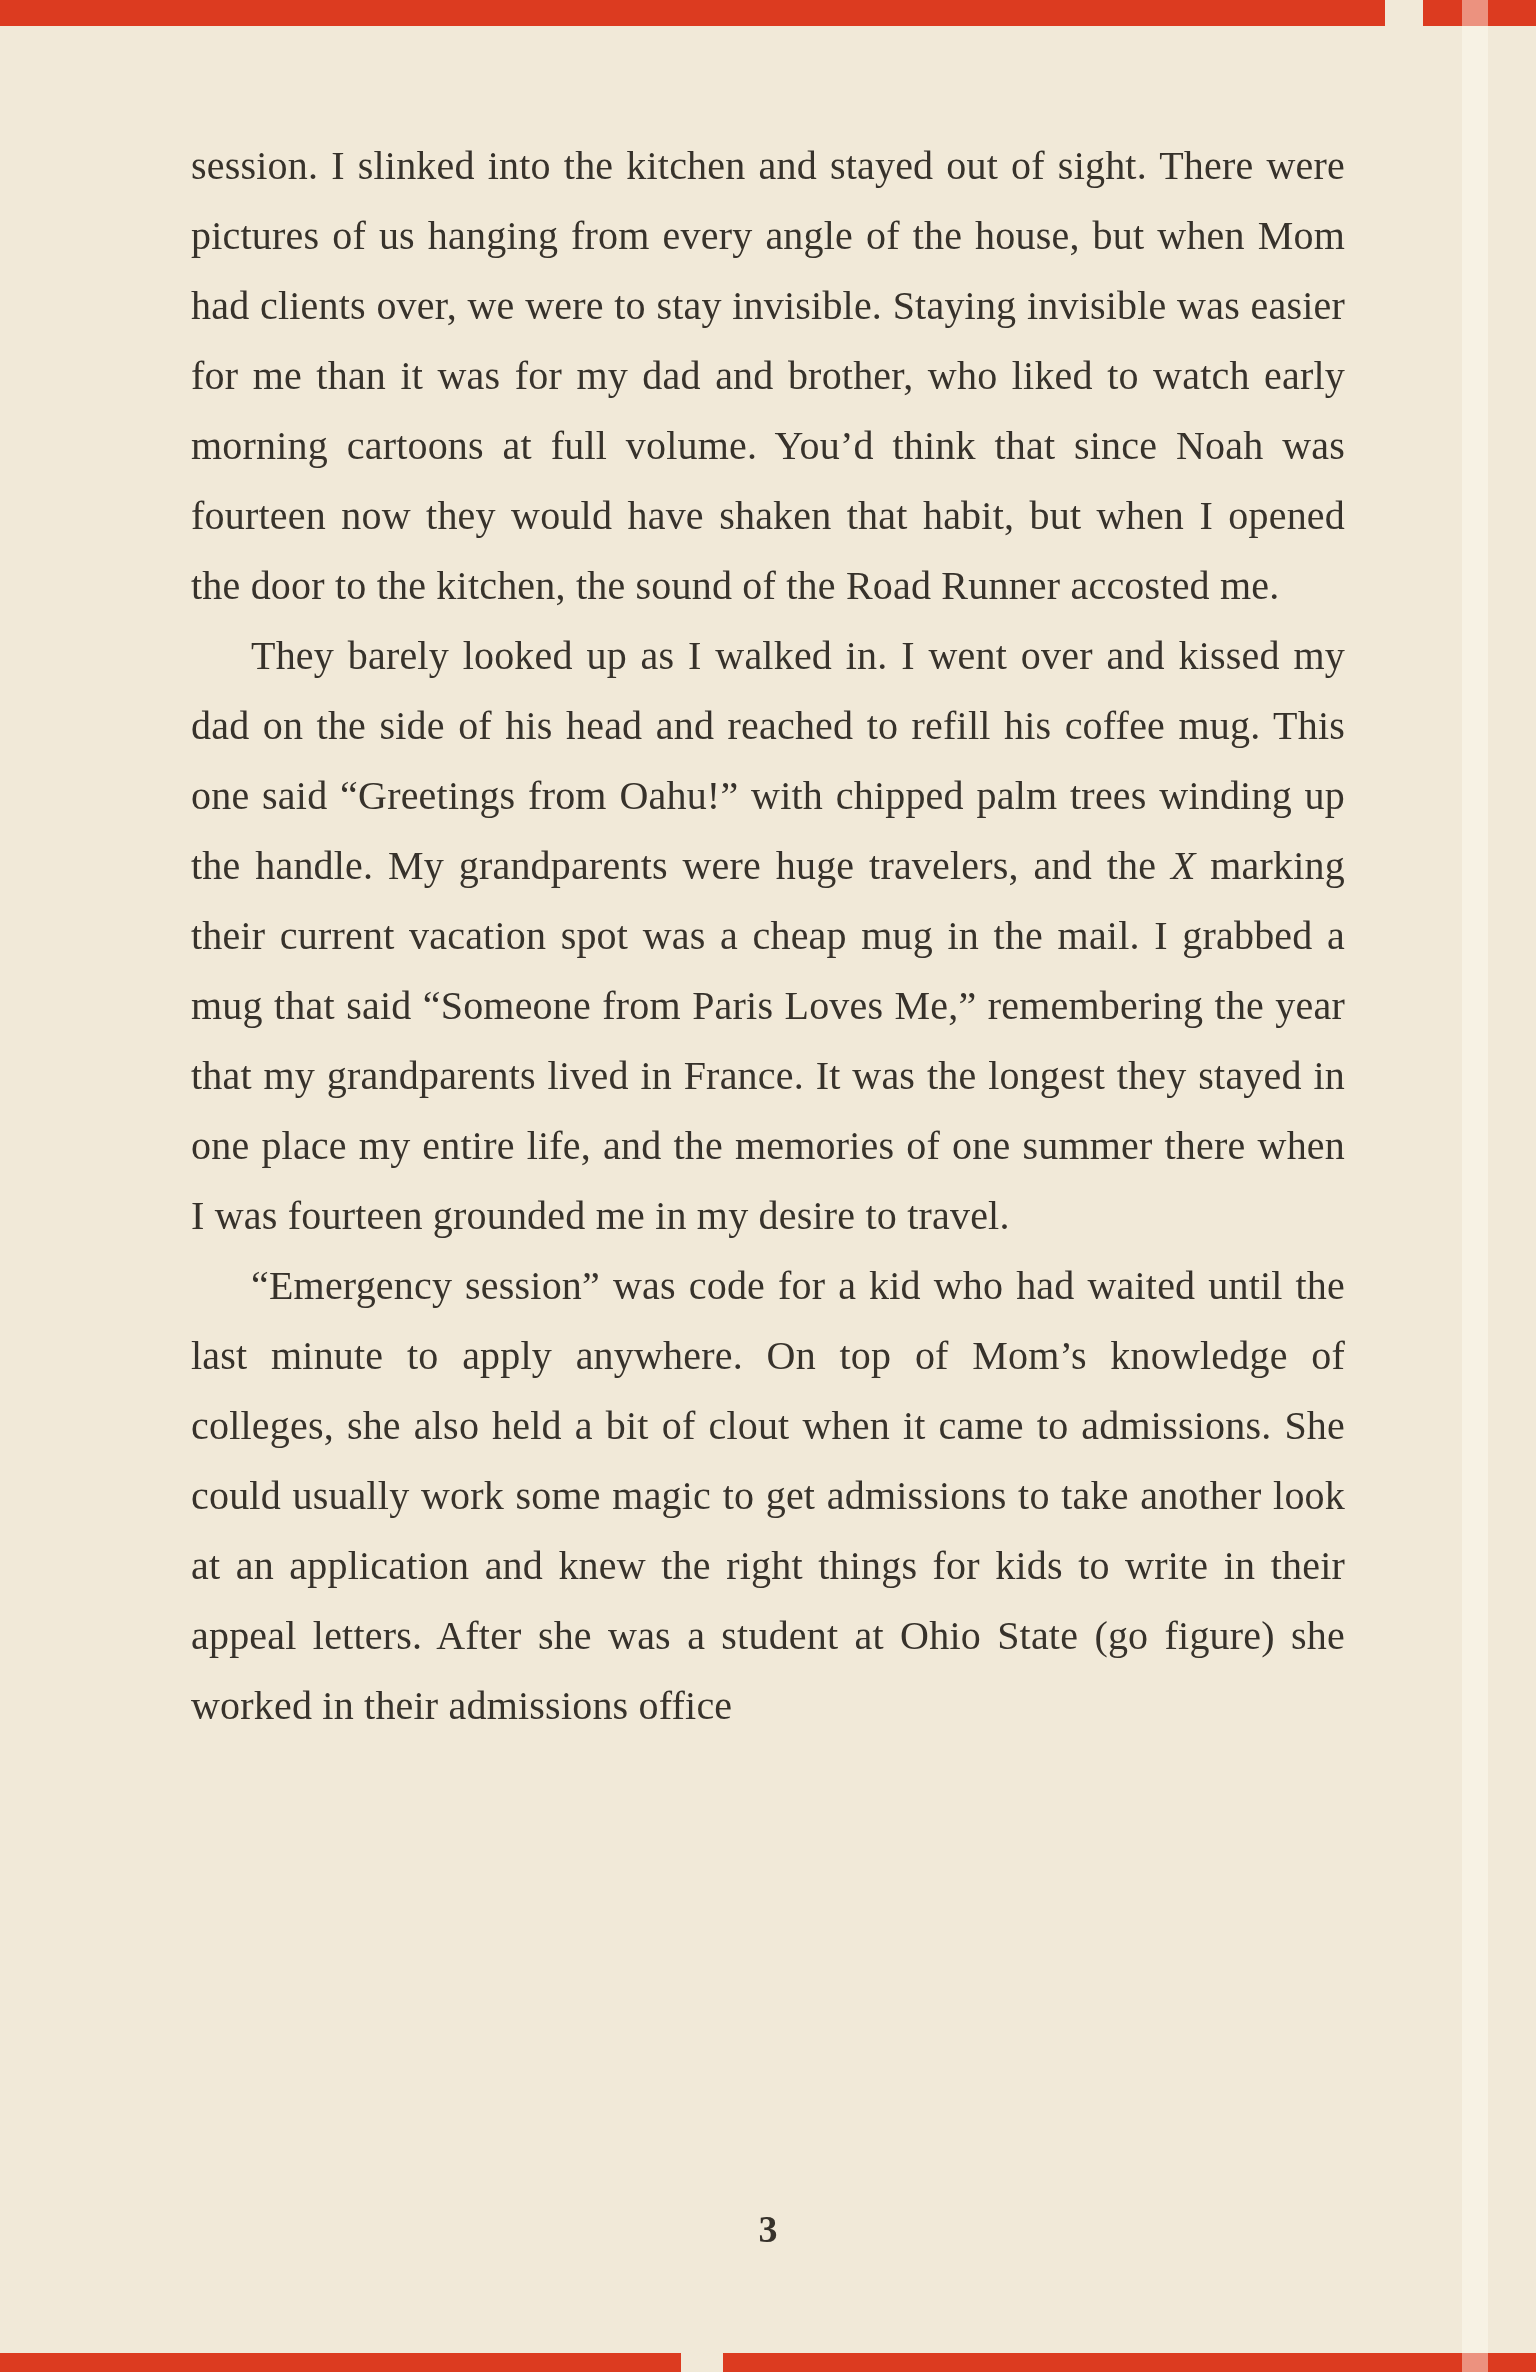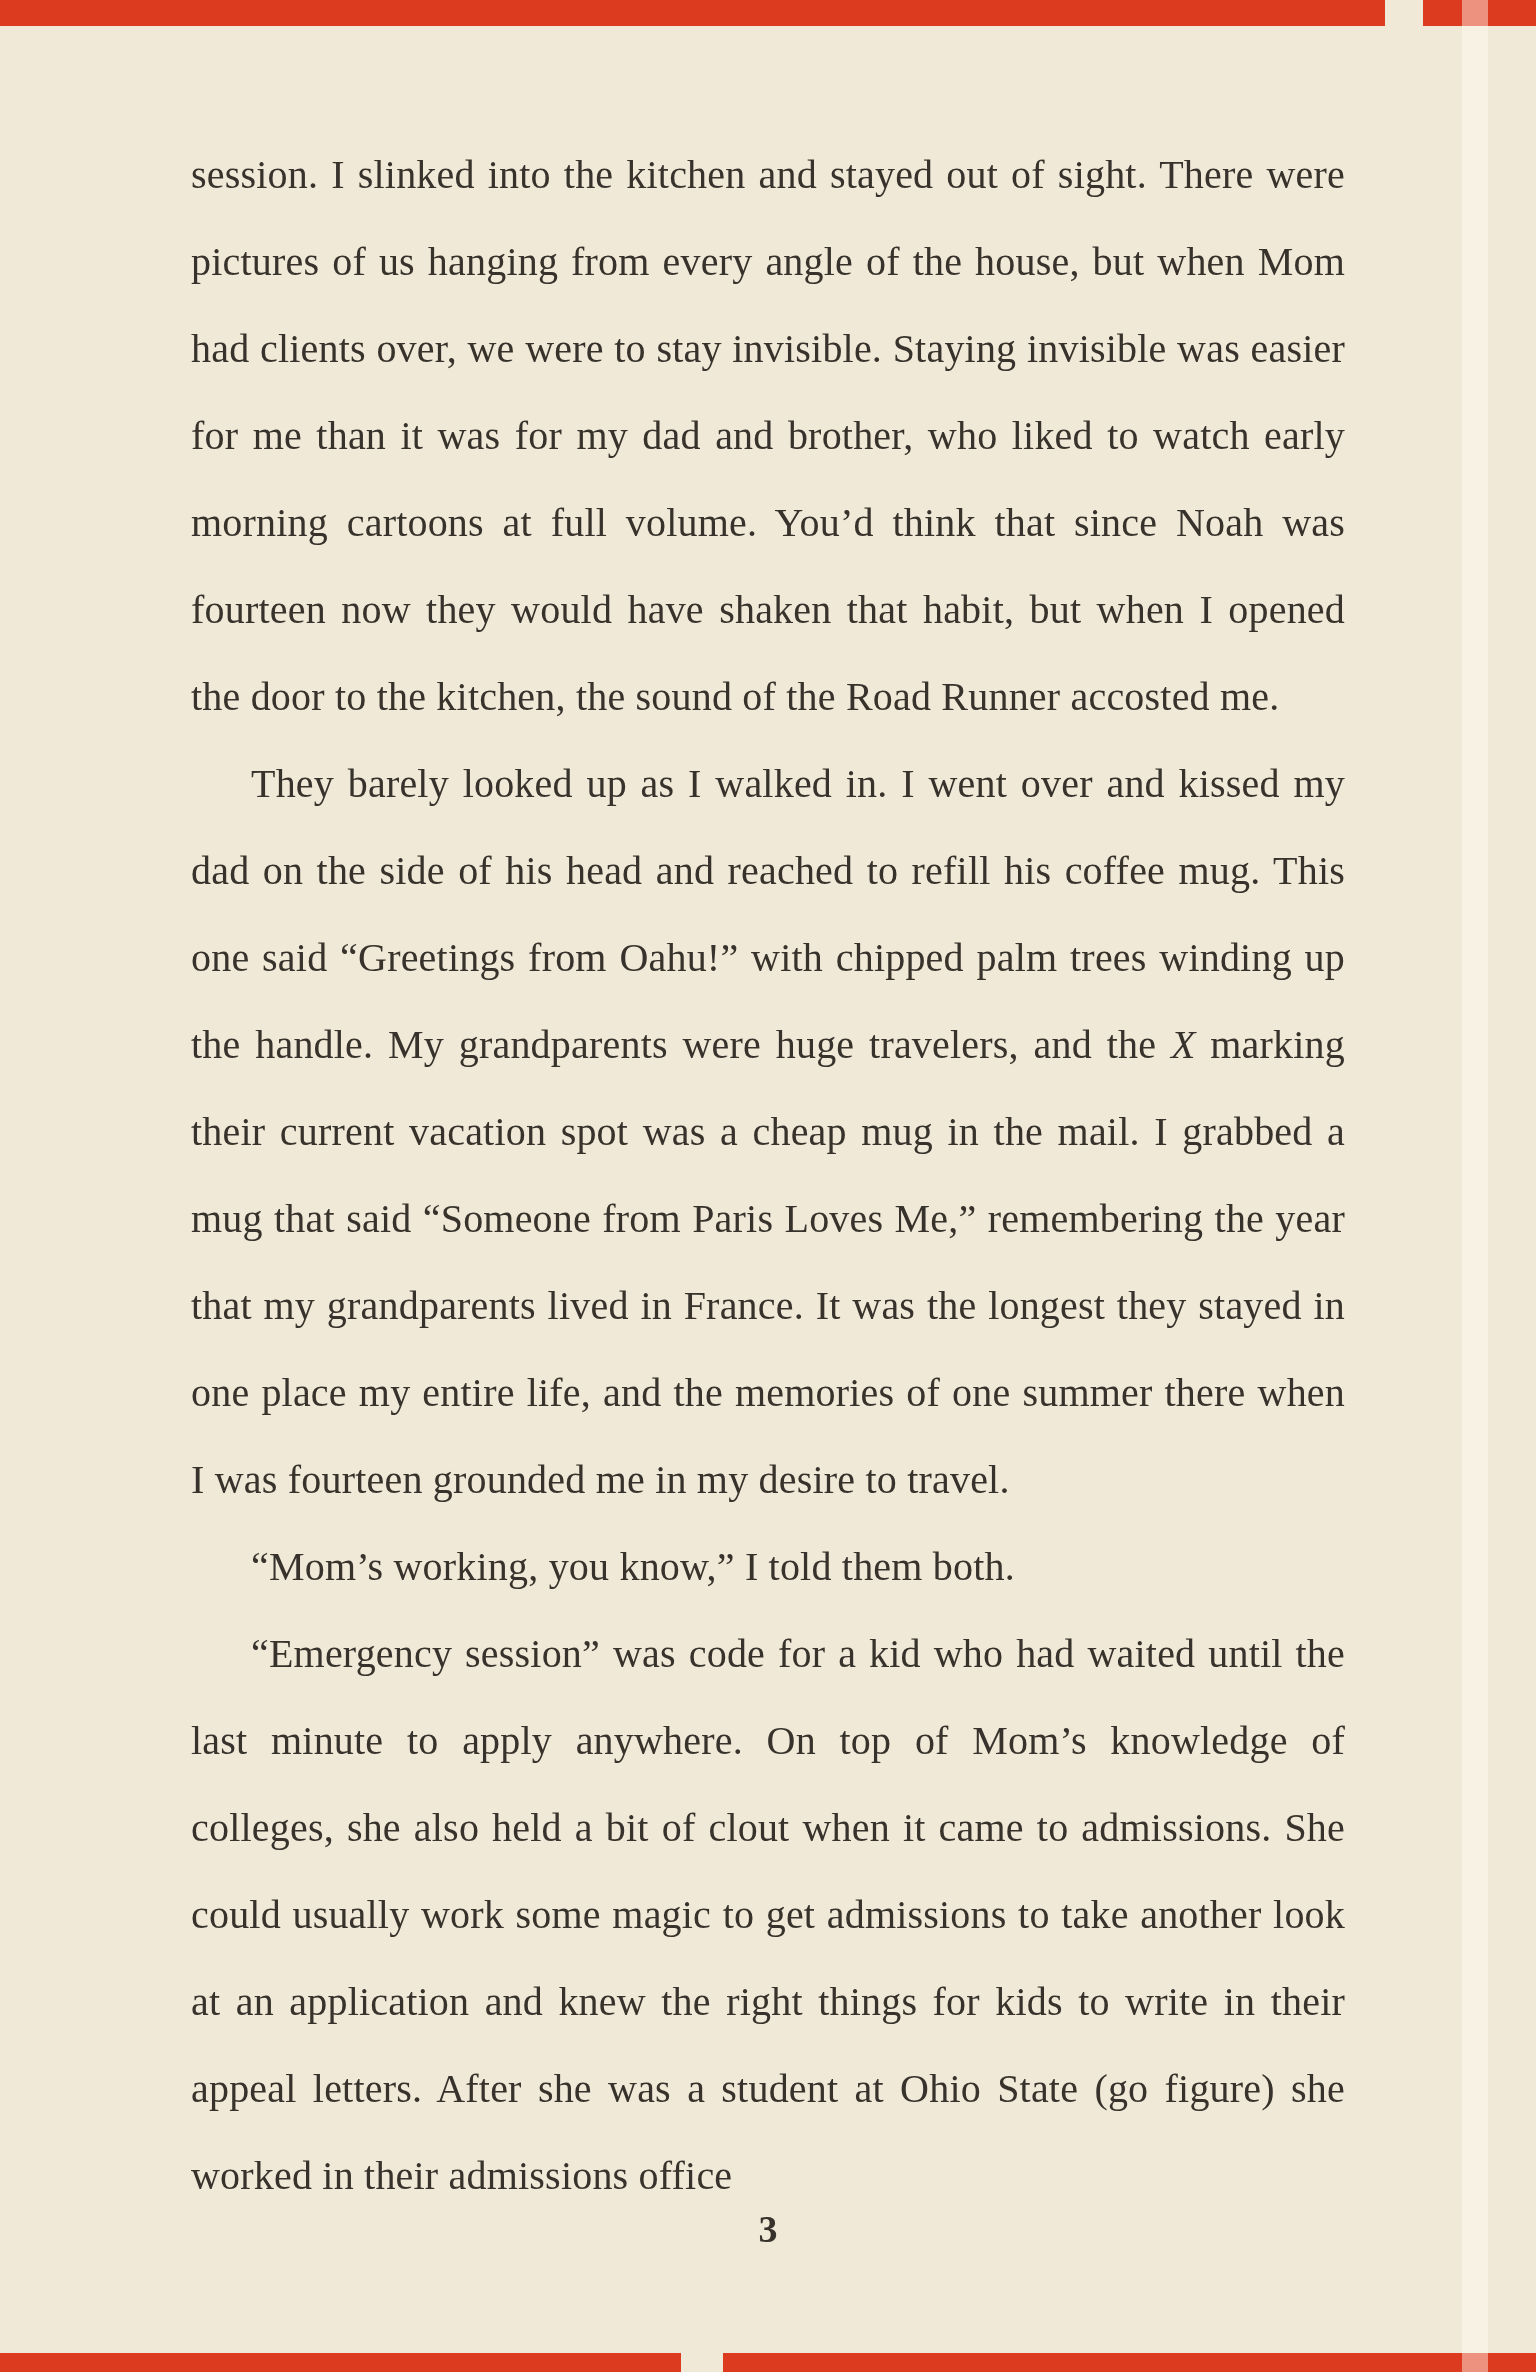--- a/index.html
+++ b/index.html
@@ -41,21 +41,21 @@
     pointer-events: none;
   }
 
   
   .page-text {
     position: absolute;
     left: 191px;
     top: 131px;
     width: 1154px;
     font-size: 40px;
-    line-height: 87px;
+    line-height: 70px;
     text-align: justify;
     text-justify: inter-word;
     hyphens: auto;
     -webkit-hyphens: auto;
     letter-spacing: 0.2px;
   }
   .page-text p {
     margin: 0;
     padding: 0;
   }
@@ -87,18 +87,17 @@
 <div class="stripe bottom">
   <div class="seg" style="left:0; width:681px;"></div>
   <div class="seg" style="left:723px; width:813px;"></div>
 </div>
 
 <div class="scan-light"></div>
 
 <div class="page-text" id="paragraphs">
     <p><span>session. I slinked into the kitchen and stayed out of sight. There were pictures of us hanging from every angle of the house, but when Mom had clients over, we were to stay invisible. Staying invisible was easier for me than it was for my dad and brother, who liked to watch early morning cartoons at full volume. You’d think that since Noah was fourteen now they would have shaken that habit, but when I opened the door to the kitchen, the sound of the Road Runner accosted me.</span></p>
     <p class="indent"><span>They barely looked up as I walked in. I went over and kissed my dad on the side of his head and reached to refill his coffee mug. This one said “Greetings from Oahu!” with chipped palm trees winding up the handle. My grandparents were huge travelers, and the </span><span class="italic">X</span><span> marking their current vacation spot was a cheap mug in the mail. I grabbed a mug that said “Someone from Paris Loves Me,” remembering the year that my grandparents lived in France. It was the longest they stayed in one place my entire life, and the memories of one summer there when I was fourteen grounded me in my desire to travel.</span></p>
-    <p class="indent"><span>“Mom’s working, you know,” I told them both.</span></p>
     <p class="indent"><span>“Emergency session” was code for a kid who had waited until the last minute to apply anywhere. On top of Mom’s knowledge of colleges, she also held a bit of clout when it came to admissions. She could usually work some magic to get admissions to take another look at an application and knew the right things for kids to write in their appeal letters. After she was a student at Ohio State (go figure) she worked in their admissions office</span></p>
   </div>
 
 <div class="page-number">3</div>
 
 
 </body></html>

